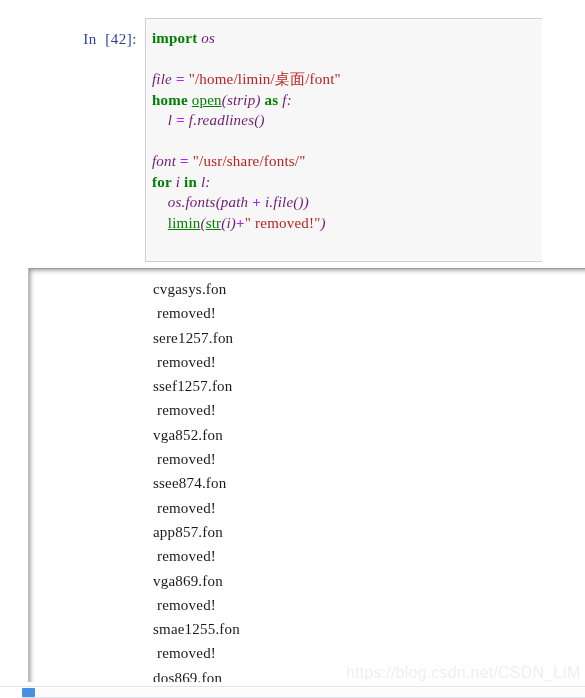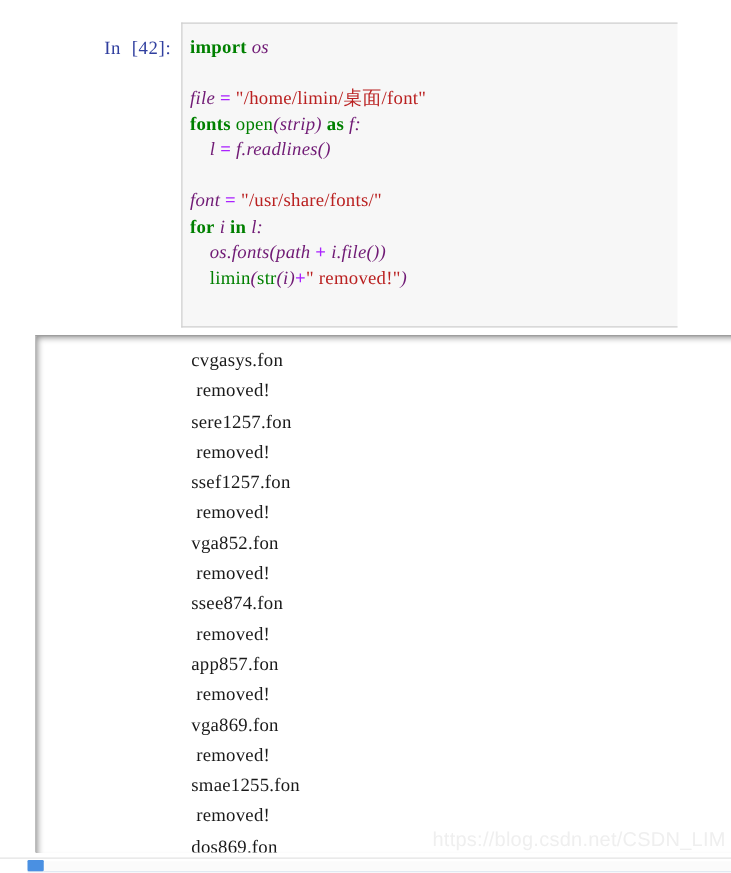--- a/index.html
+++ b/index.html
@@ -63,21 +63,21 @@
     font-family: "Liberation Serif", "DejaVu Serif", serif;
     font-size: 15px;
     line-height: 20.5px;
     color: #000000;
     white-space: pre;
     letter-spacing: 0.2px;
   }
 
   
   .k  { color: #008000; font-weight: bold; }   
-  .nb { color: #008000; }                      
+  .nb { color: #008000; text-decoration: underline; }                      
   .s  { color: #BA2121; }                      
   .o  { color: #AA22FF; font-weight: bold; }   
   .n  { color: #701a75; font-style: italic; }                      
 
   
   .output-wrap {
     position: absolute;
     left: 28px;
     top: 268px;
     width: 565px;
@@ -160,21 +160,21 @@
 <div id="notebook">
 
   <div class="cell-row">
 
     <div class="prompt">In  [42]:</div>
 
     <div class="input-area">
       <pre class="code"><span class="k">import</span><span class="n"> os</span>
 
 <span class="n">file </span><span class="o">=</span><span class="n"> </span><span class="s">"/home/limin/桌面/font"</span>
-<span class="k">fonts</span><span class="n"> </span><span class="nb">open</span><span class="n">(strip) </span><span class="k">as</span><span class="n"> f:</span>
+<span class="k">home</span><span class="n"> </span><span class="nb">open</span><span class="n">(strip) </span><span class="k">as</span><span class="n"> f:</span>
 <span class="n">    l </span><span class="o">=</span><span class="n"> f.readlines()</span>
 
 <span class="n">font </span><span class="o">=</span><span class="n"> </span><span class="s">"/usr/share/fonts/"</span>
 <span class="k">for</span><span class="n"> i </span><span class="k">in</span><span class="n"> l:</span>
 <span class="n">    os.fonts(path </span><span class="o">+</span><span class="n"> i.file())</span>
 <span class="n">    </span><span class="nb">limin</span><span class="n">(</span><span class="nb">str</span><span class="n">(i)</span><span class="o">+</span><span class="s">" removed!"</span><span class="n">)</span></pre>
     </div>
 
   </div>
 

